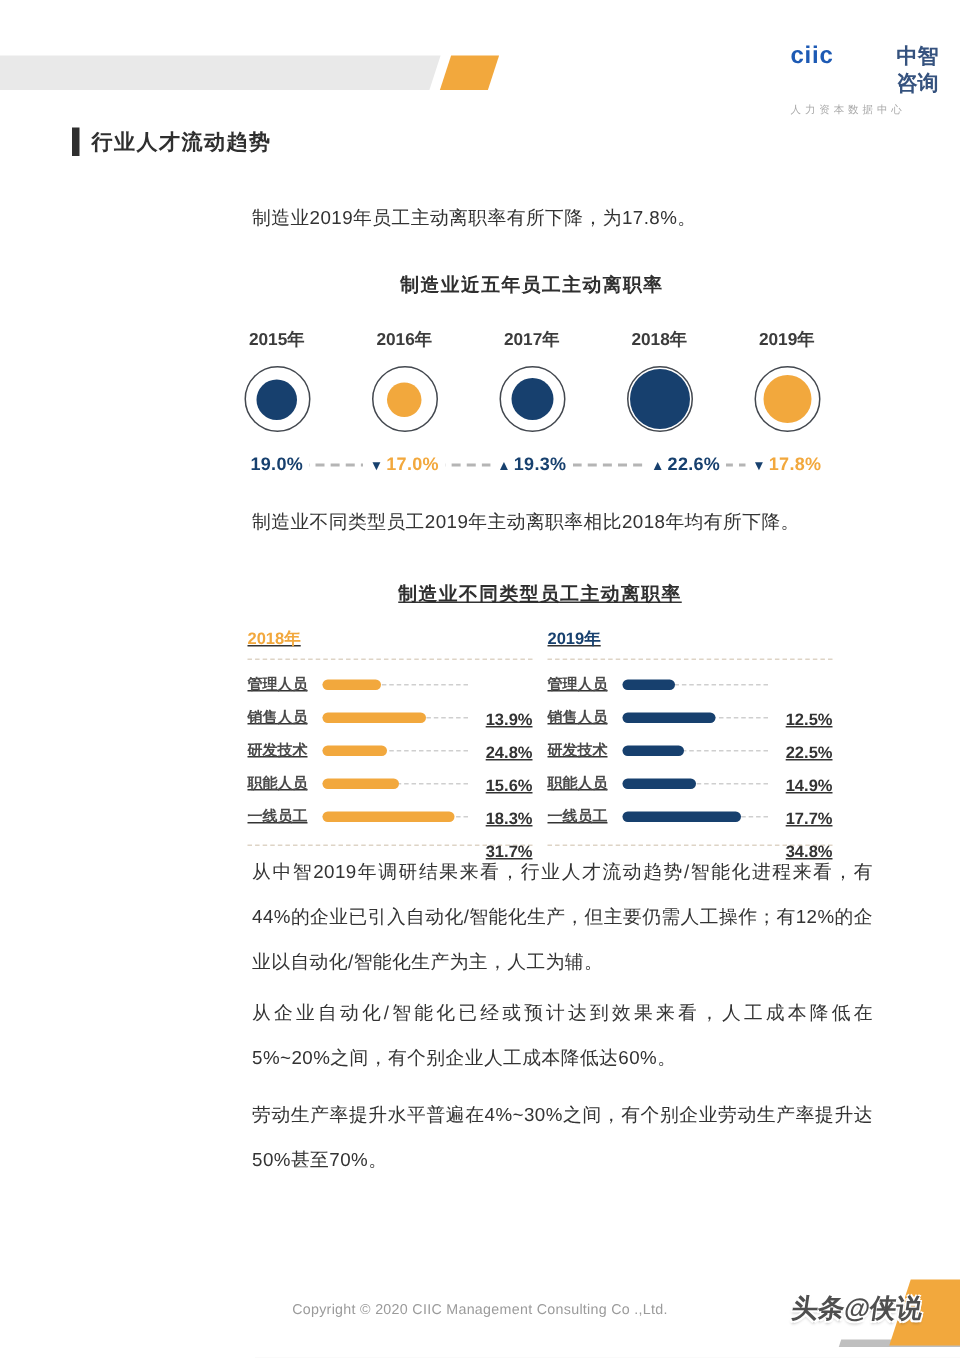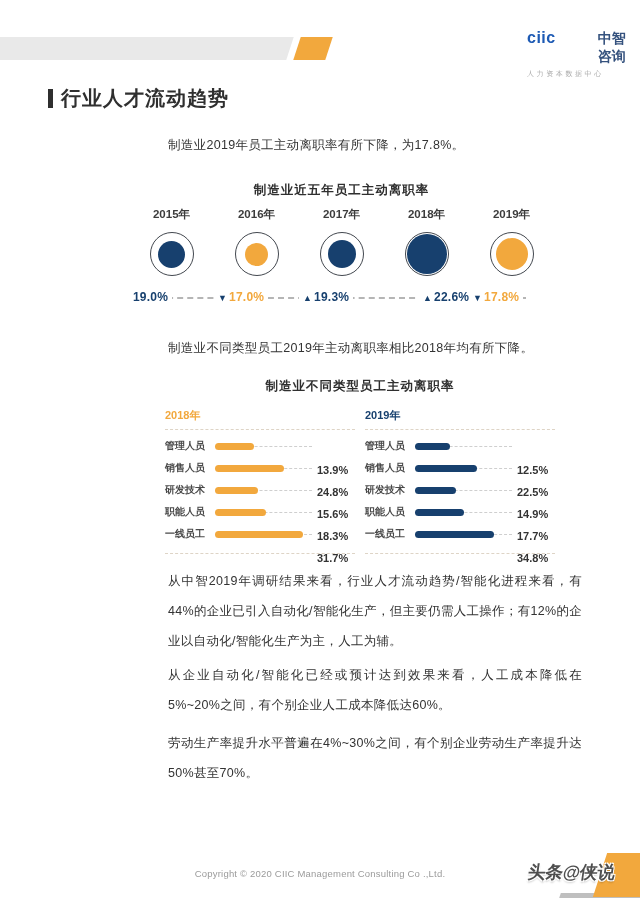--- a/index.html
+++ b/index.html
@@ -19,65 +19,65 @@
   }
   
   .logo { position:absolute; left:527px; top:29px; width:100px; }
   .logo-row { display:flex; align-items:baseline; gap:2px; }
   .logo-ciic { font-size:16px; font-weight:700; color:#1d5ab4; letter-spacing:0.5px; }
   .logo-brand { font-size:14px; font-weight:700; color:#35527e;margin-left:40px; }
   .logo-tagline { margin-top:3px; font-size:7px; color:#a9a9a9; letter-spacing:2.6px; white-space:nowrap; }
   
   .section-title { position:absolute; left:48px; top:85px; display:flex; align-items:center; gap:8px; }
   .title-accent { width:5px; height:19px; background:#2f2f2f; }
-  .section-title h1 { font-size:20px; font-weight:700; color:#2f2f2f; letter-spacing:1px; }
+  .section-title h1 { font-size:14px; font-weight:700; color:#2f2f2f; letter-spacing:1px; }
   
   .intro { position:absolute; left:168px; font-size:12.5px; color:#333; letter-spacing:0.3px; }
   .intro1 { top:137px; }
   .intro2 { top:340px; }
   
-  .bubble-chart { position:absolute; left:129px; top:182px; width:425px; }
+  .bubble-chart { position:absolute; left:142px; top:182px; width:425px; }
   .chart-title { text-align:center; font-size:12.5px; font-weight:700; color:#2f2f2f; letter-spacing:1px; }
-  .bubble-cols { display:flex; margin-top:8px; }
+  .bubble-cols { display:flex; margin-top:20px; }
   .bubble-col { width:85px; display:flex; flex-direction:column; align-items:center; }
   .bubble-year { font-size:11.5px; font-weight:600; color:#3c3c3c; }
   .bubble-ring {
     margin-top:10px; width:44px; height:44px; border:1.5px solid #43484f;
     border-radius:50%; display:flex; align-items:center; justify-content:center;
   }
   .bubble-dot { border-radius:50%; }
   .bubble-values { position:relative; display:flex; margin-top:13px; height:16px; }
   .bubble-values::before {
     content:""; position:absolute; left:28px; right:28px; top:50%;
     border-top:2px dashed #b5b5b5;
   }
-  .bubble-val-cell { width:85px; display:flex; align-items:center; }
+  .bubble-val-cell { width:85px; display:flex; justify-content:center; align-items:center; }
   .vtext {
     position:relative; z-index:1; background:#fff; padding:0 4px;
     font-size:12px; font-weight:700; letter-spacing:0.2px; white-space:nowrap;
   }
   .tri { font-style:normal; font-size:9px; color:#17406e; margin-right:2px; }
   
-  .bar-chart { position:absolute; left:165px; top:378px; width:390px; }
+  .bar-chart { position:absolute; left:165px; top:388px; width:390px;text-decoration:underline; }
   .bar-panels { display:flex; gap:10px; margin-top:13px; }
   .bar-panel { width:190px; }
   .bar-panel-header {
     font-size:11px; font-weight:600; padding-bottom:6px;
     border-bottom:1.5px dashed #ded4c6;
   }
   .bar-rows { padding:5px 0 8px 0; border-bottom:1.5px dashed #ded4c6; }
   .bar-row { display:flex; align-items:center; height:22px; }
   .bar-label { width:48px; font-size:10px; font-weight:600; color:#4a4a4a; white-space:nowrap; }
   .bar-track { flex:1; position:relative; height:7px; margin:0 5px 0 2px; }
   .bar-track::before {
     content:""; position:absolute; left:0; right:0; top:50%;
     border-top:1.5px dashed #cfcfcf;
   }
   .bar-fill { position:absolute; left:0; top:0; height:7px; border-radius:4px; }
-  .bar-value { width:38px; text-align:left; font-size:11px; font-weight:700; color:#333;margin-top:47px; }
+  .bar-value { width:38px; text-align:right; font-size:11px; font-weight:700; color:#333;margin-top:47px; }
   
   .para {
     position:absolute; left:168px; width:414px;
     font-size:12.5px; line-height:30px; color:#333; text-align:justify; letter-spacing:0.3px;
   }
   .para1 { top:566px; }
   .para2 { top:660px; }
   .para3 { top:728px; }
   
   .footer {

